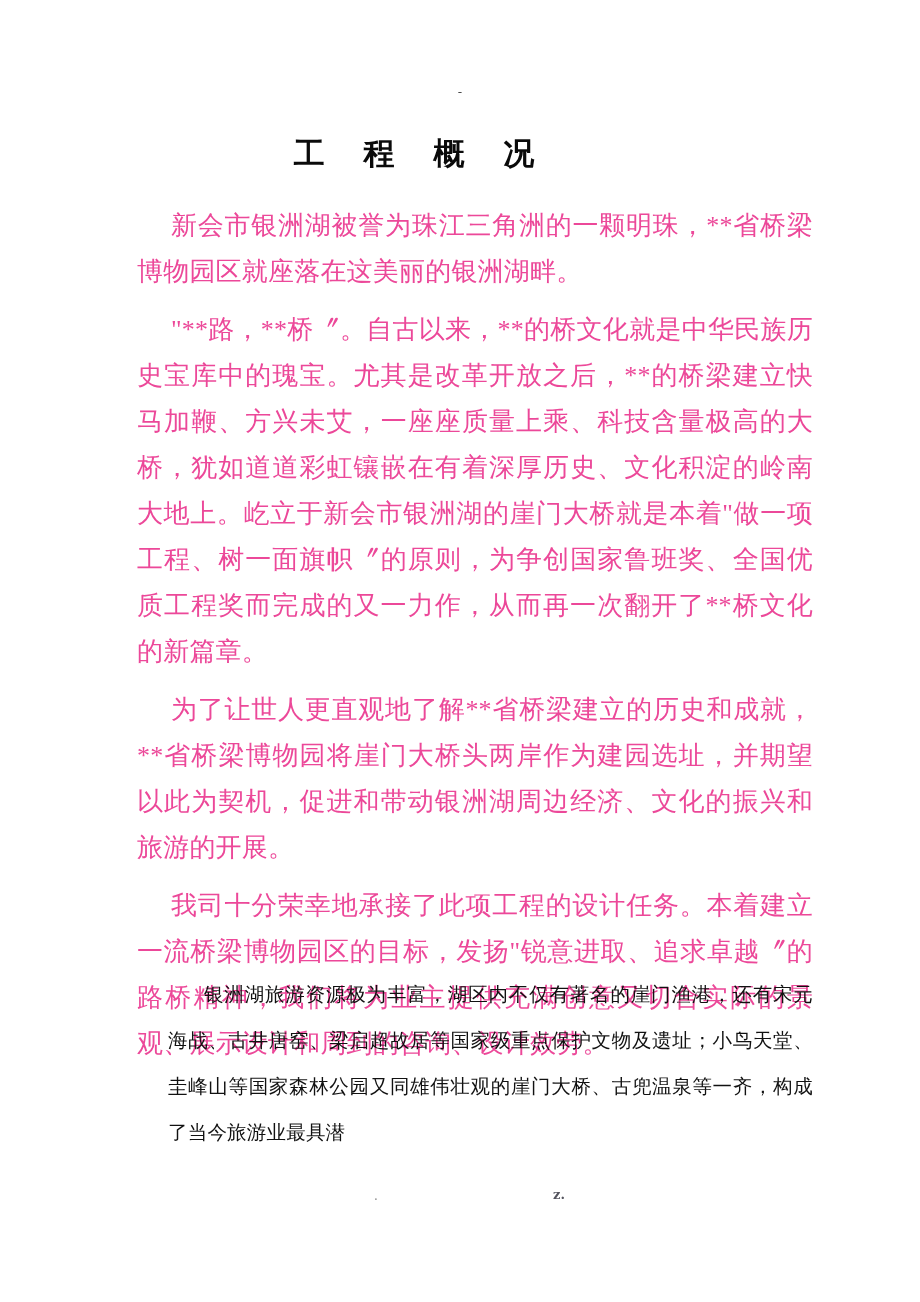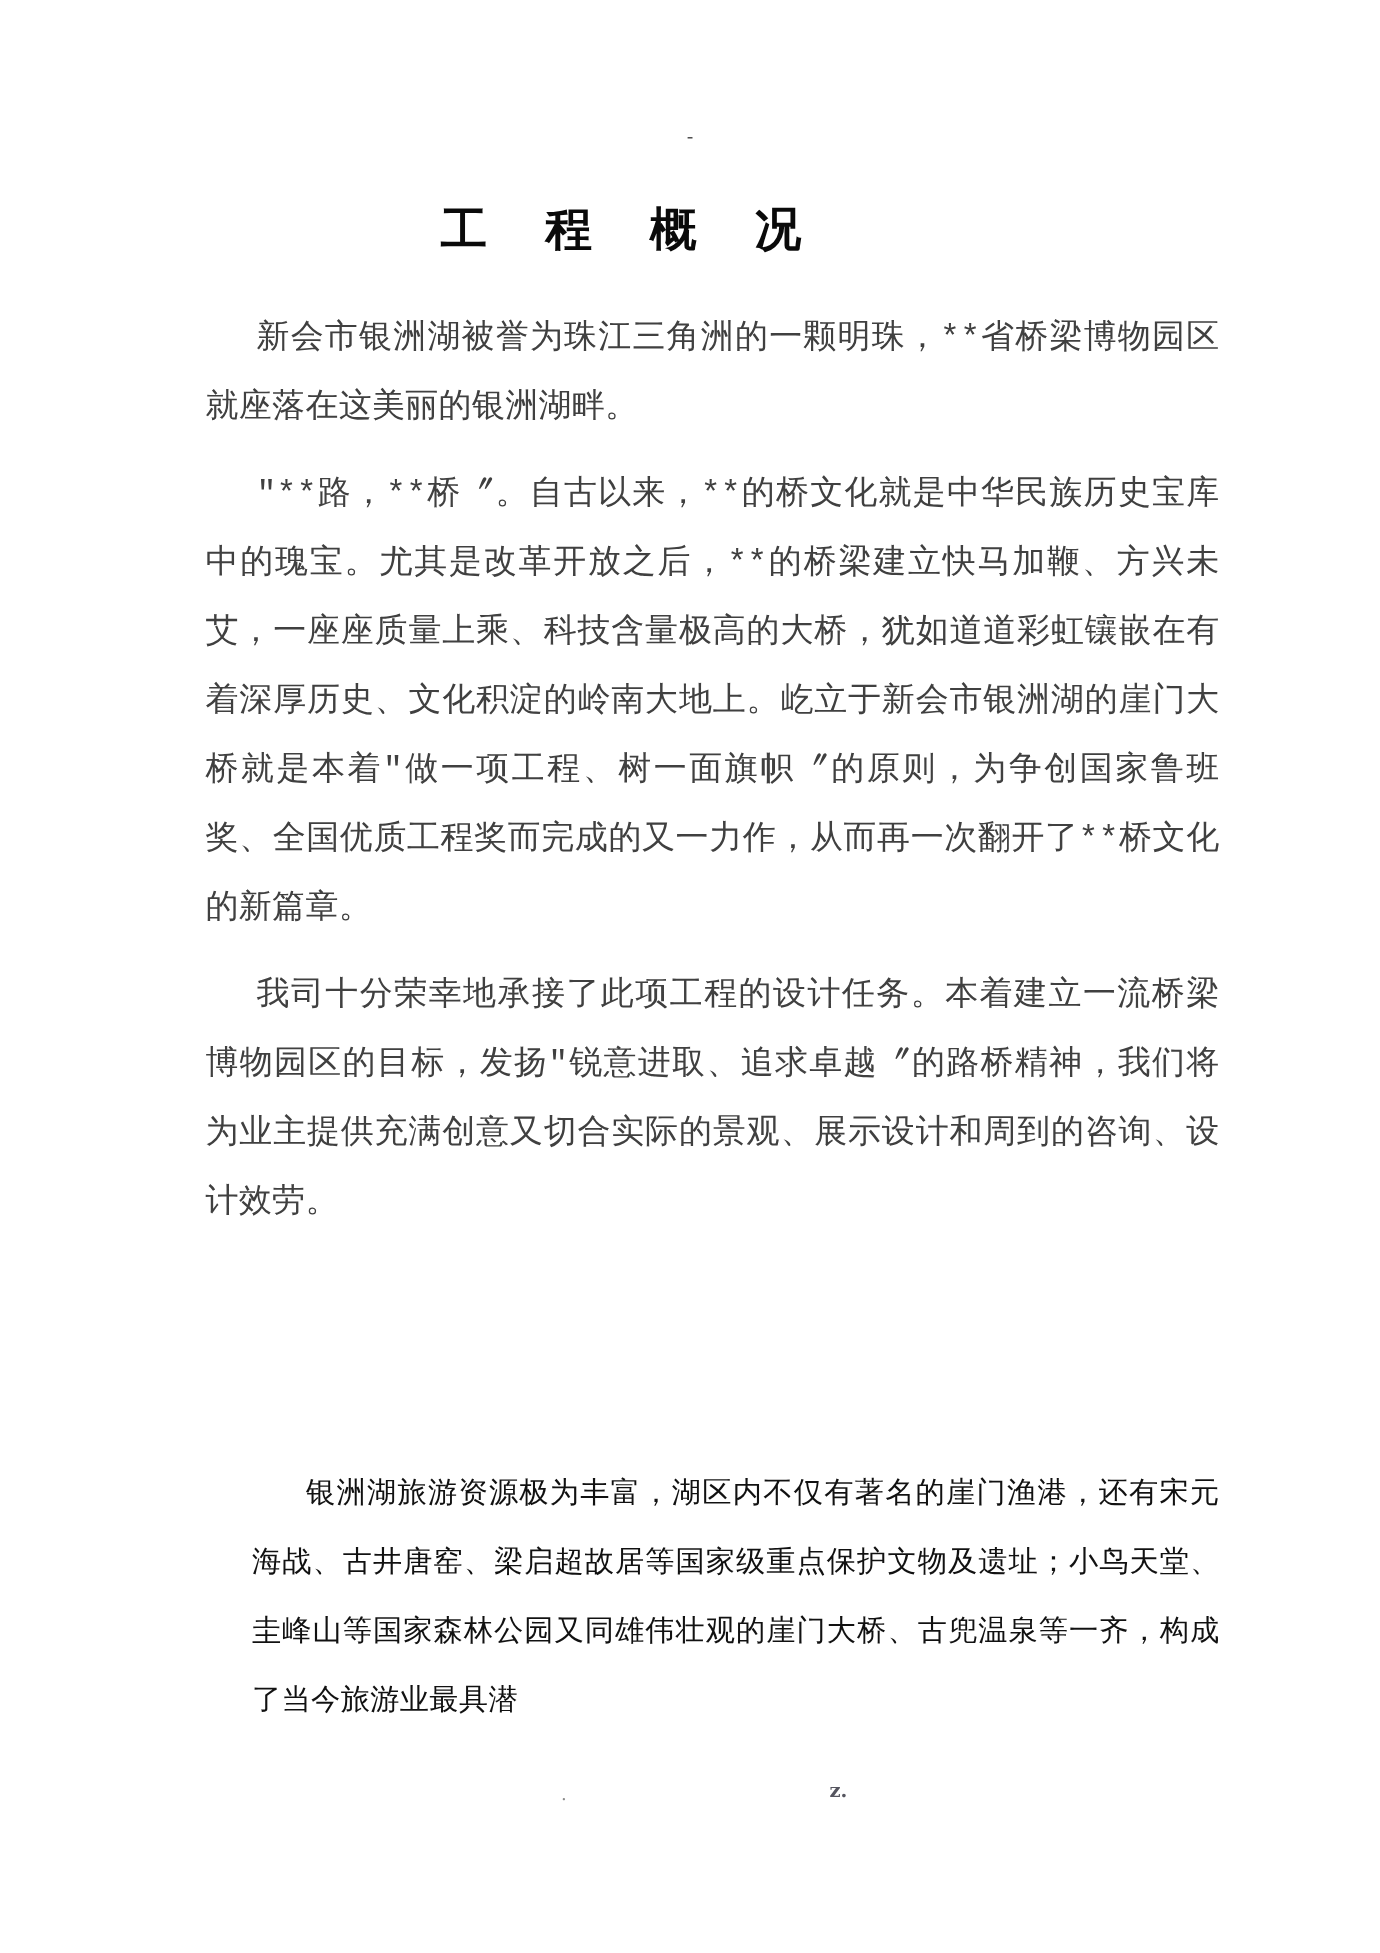--- a/index.html
+++ b/index.html
@@ -55,28 +55,28 @@
   
   .body-region {
     position: absolute;
     top: 203px;
     left: 137px;
     width: 676px;
   }
 
   p.para {
     margin: 0 0 12px 0;
-    font-size: 22px;
+    font-size: 26px;
     line-height: 46px;
     text-align: justify;
     text-justify: inter-character;
     text-indent: 34px;
-    color: #404040;
+    color: #ec4899;
     letter-spacing: 0.2px;
-    font-family: Liberation Mono, monospace;
+    font-family: Liberation Serif, serif;
   }
   p.para:last-child { margin-bottom: 0; }
 
   
   .section-heading {
     position: absolute;
     top: 975px;
     left: 0;
     width: 920px;
     text-align: center;
@@ -133,20 +133,21 @@
 
 <div class="page">
 
   <div class="header-mark">-</div>
 
   <div class="doc-title">工 程 概 况</div>
 
   <div class="body-region">
     <p class="para">新会市银洲湖被誉为珠江三角洲的一颗明珠，**省桥梁博物园区就座落在这美丽的银洲湖畔。</p>
     <p class="para">"**路，**桥〞。自古以来，**的桥文化就是中华民族历史宝库中的瑰宝。尤其是改革开放之后，**的桥梁建立快马加鞭、方兴未艾，一座座质量上乘、科技含量极高的大桥，犹如道道彩虹镶嵌在有着深厚历史、文化积淀的岭南大地上。屹立于新会市银洲湖的崖门大桥就是本着"做一项工程、树一面旗帜〞的原则，为争创国家鲁班奖、全国优质工程奖而完成的又一力作，从而再一次翻开了**桥文化的新篇章。</p>
+    <p class="para">为了让世人更直观地了解**省桥梁建立的历史和成就，  **省桥梁博物园将崖门大桥头两岸作为建园选址，并期望以此为契机，促进和带动银洲湖周边经济、文化的振兴和旅游的开展。</p>
     <p class="para">我司十分荣幸地承接了此项工程的设计任务。本着建立一流桥梁博物园区的目标，发扬"锐意进取、追求卓越〞的路桥精神，我们将为业主提供充满创意又切合实际的景观、展示设计和周到的咨询、设计效劳。</p>
   </div>
 
 
   <div class="tail-region">
     <p class="para-tail">银洲湖旅游资源极为丰富，湖区内不仅有著名的崖门渔港，还有宋元海战、古井唐窑、梁启超故居等国家级重点保护文物及遗址；小鸟天堂、圭峰山等国家森林公园又同雄伟壮观的崖门大桥、古兜温泉等一齐，构成了当今旅游业最具潜</p>
   </div>
 
   <div class="footer-left">.</div>
 

